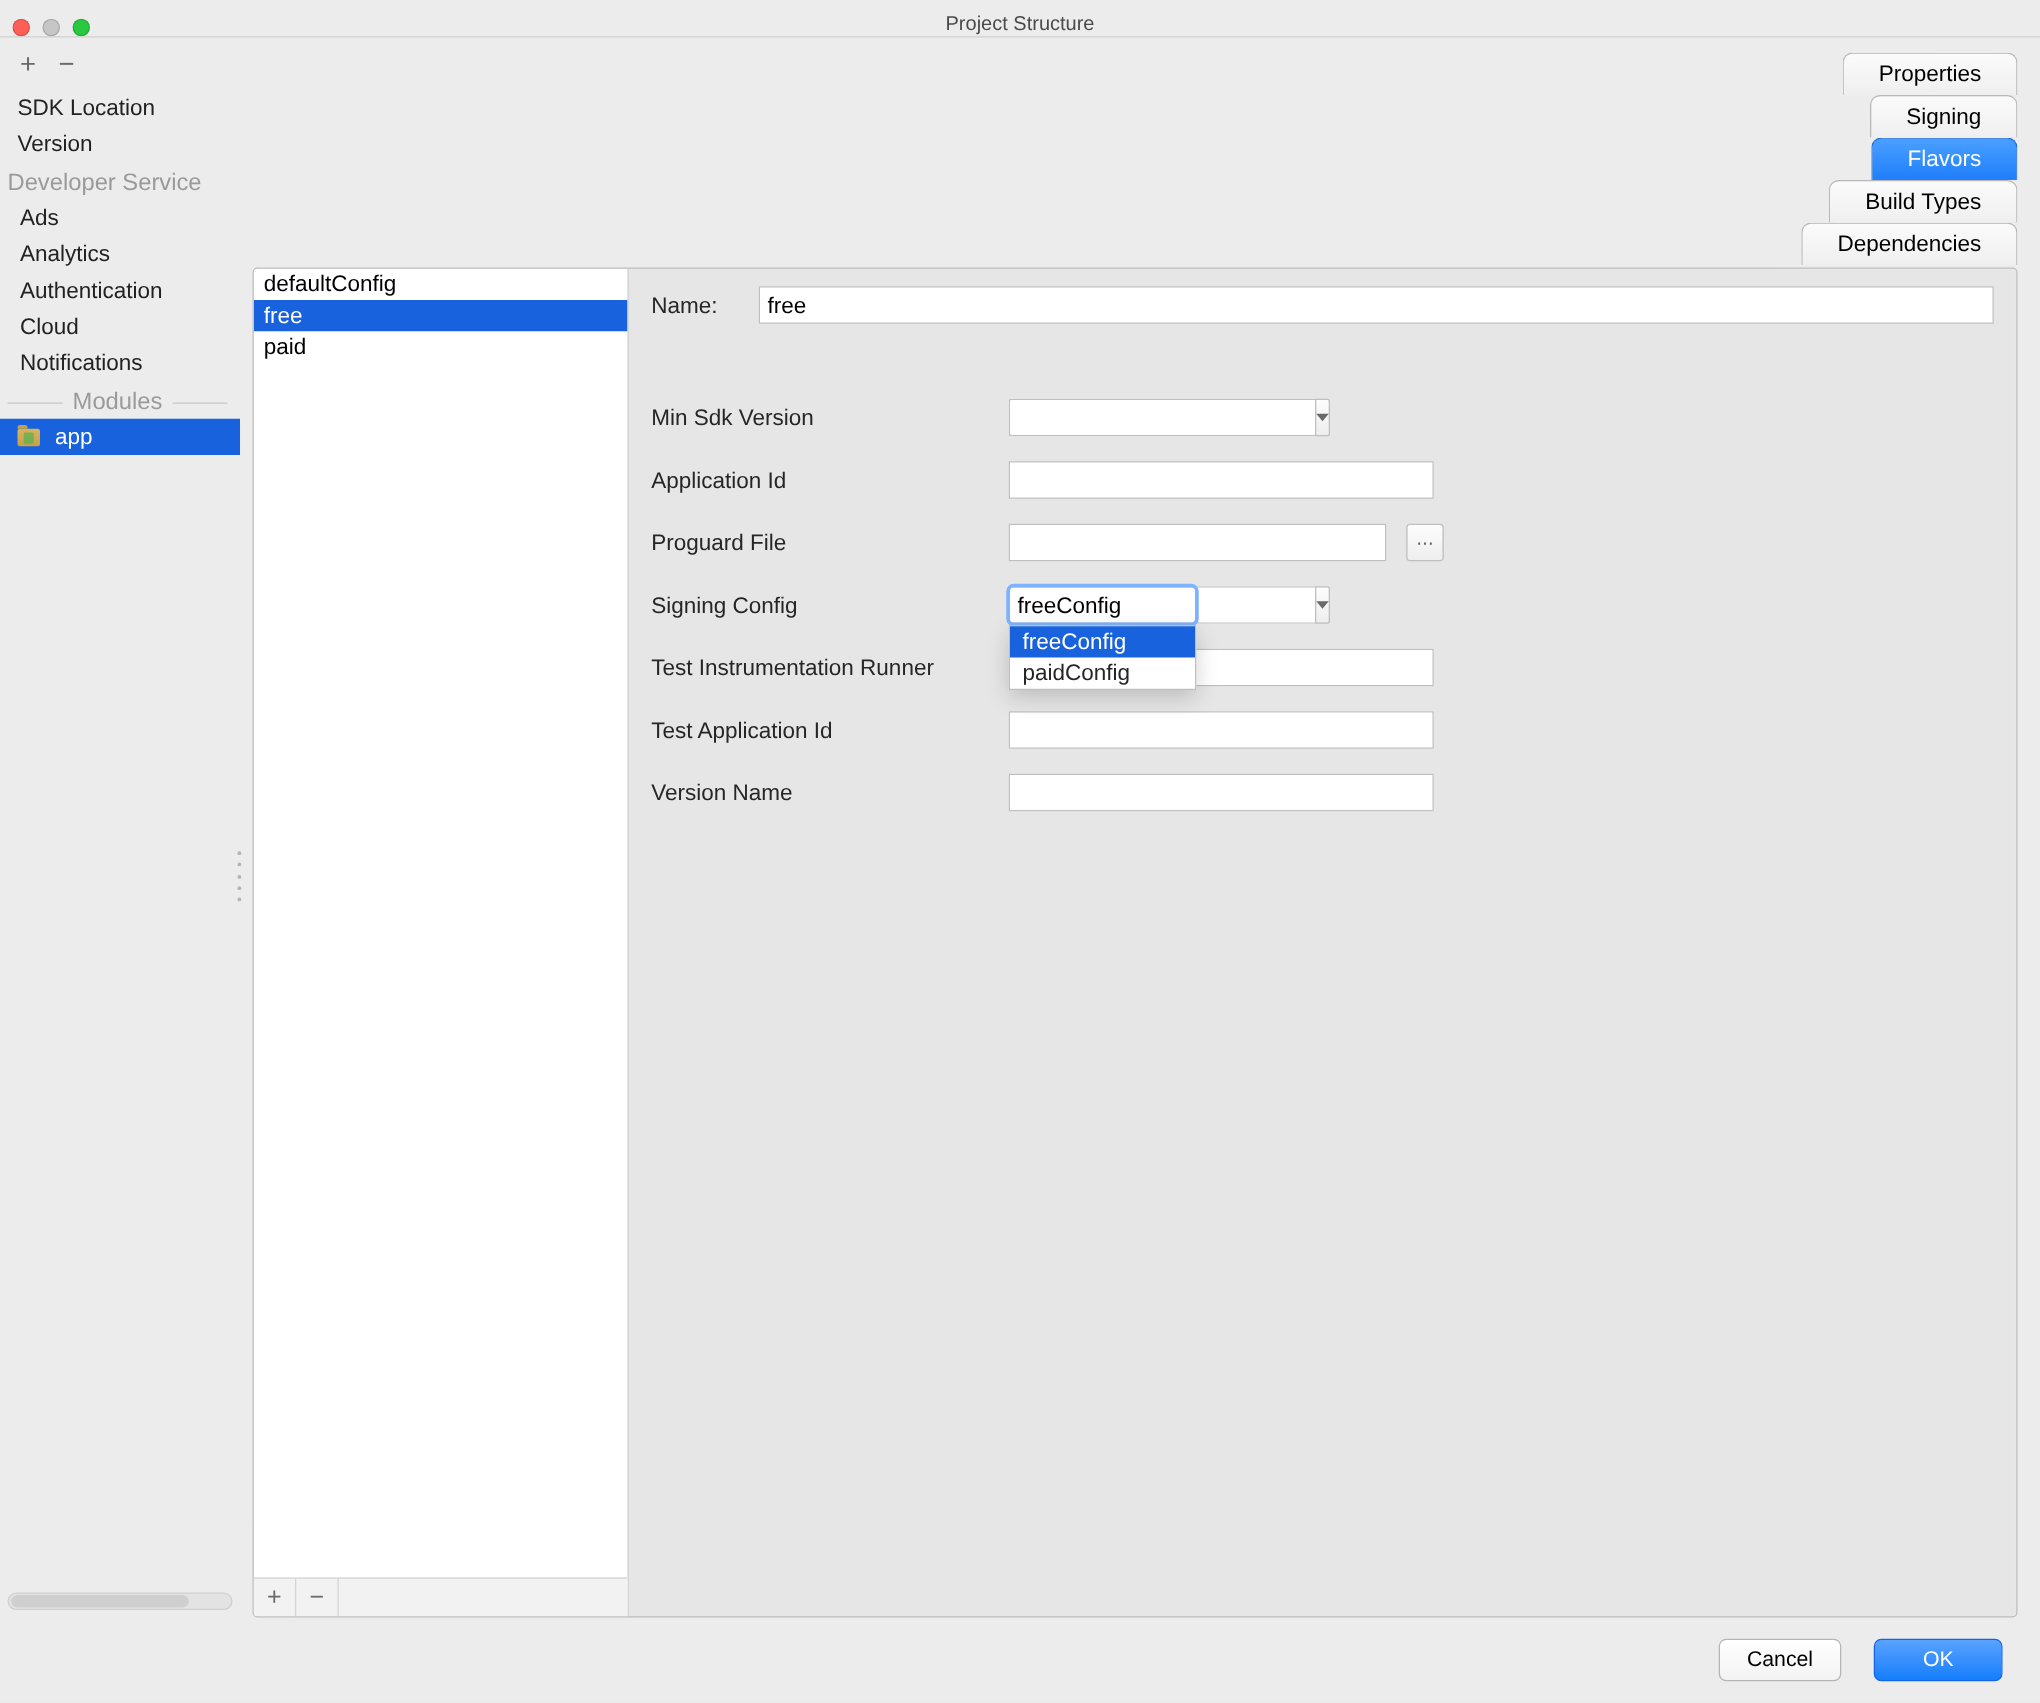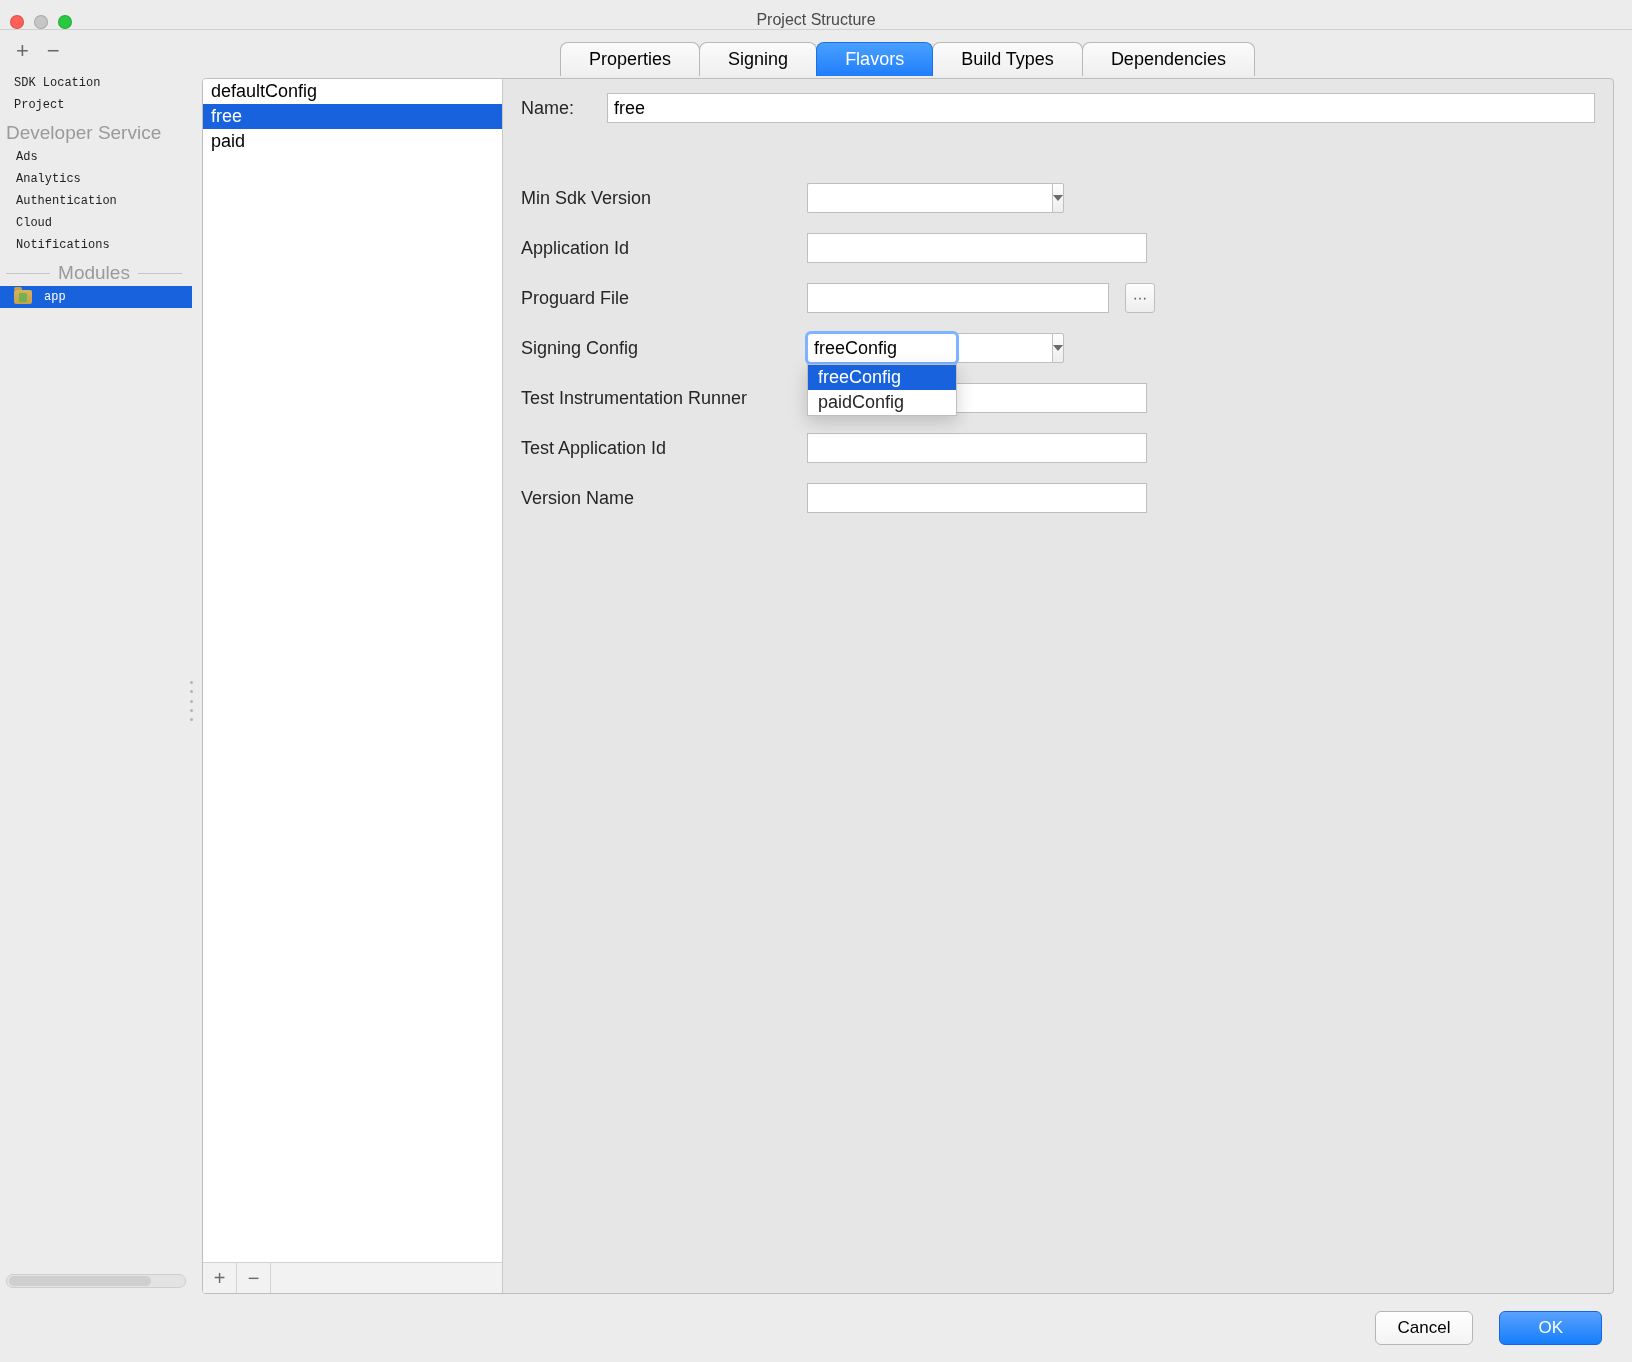--- a/index.html
+++ b/index.html
@@ -64,22 +64,22 @@
     padding-top: 4px;
   }
   .side-toolbar {
     display:flex; gap:18px; padding: 6px 10px 10px 16px;
     font-size: 22px; color:#6a6a6a;
   }
   .side-toolbar span { cursor:pointer; line-height:1; }
   .side-list { flex:1; overflow:auto; }
   .side-item {
     padding: 4px 10px 4px 14px;
-    font-size: 12px; color:#222;
-    white-space: nowrap; overflow:hidden; text-overflow: clip; font-family: Liberation Mono, monospace;
+    font-size: 18px; color:#222;
+    white-space: nowrap; overflow:hidden; text-overflow: clip;
   }
   .side-item.selected {
     background:#1862de; color:#fff;
     display:flex; align-items:center; gap:6px;
   }
   .side-group {
     color:#9a9a9a; font-size:19px; padding: 6px 10px 2px 6px;
     white-space:nowrap; overflow:hidden;
   }
   .side-group.modules {
@@ -114,21 +114,21 @@
   }
 
   
   .main {
     flex:1; display:flex; flex-direction:column;
     padding: 12px 18px 0 10px;
   }
   
   .tabstrip {
     display:flex; justify-content:center; align-items:flex-end;
-    gap:0; padding-bottom: 2px;
+    gap:0; padding-bottom: 2px; flex-direction: column;
   }
   .tab {
     border:1px solid #b8b8b8; border-bottom:none;
     background: linear-gradient(#fbfbfb,#efefef);
     padding: 6px 28px; font-size:18px;
     border-radius: 8px 8px 0 0;
     margin-left:-1px; position:relative;
   }
   .tab.active {
     background: linear-gradient(#4aa0ff,#1f7efc);
@@ -246,21 +246,21 @@
 
 <div class="workspace">
 
   <div class="sidebar">
     <div class="side-toolbar">
       <span>+</span>
       <span>−</span>
     </div>
     <div class="side-list">
       <div class="side-item">SDK Location</div>
-      <div class="side-item">Project</div>
+      <div class="side-item">Version</div>
 
       <div class="side-group">Developer Service</div>
       <div class="side-item indent">Ads</div>
       <div class="side-item indent">Analytics</div>
       <div class="side-item indent">Authentication</div>
       <div class="side-item indent">Cloud</div>
       <div class="side-item indent">Notifications</div>
 
       <div class="side-group modules">
         <span>Modules</span>

